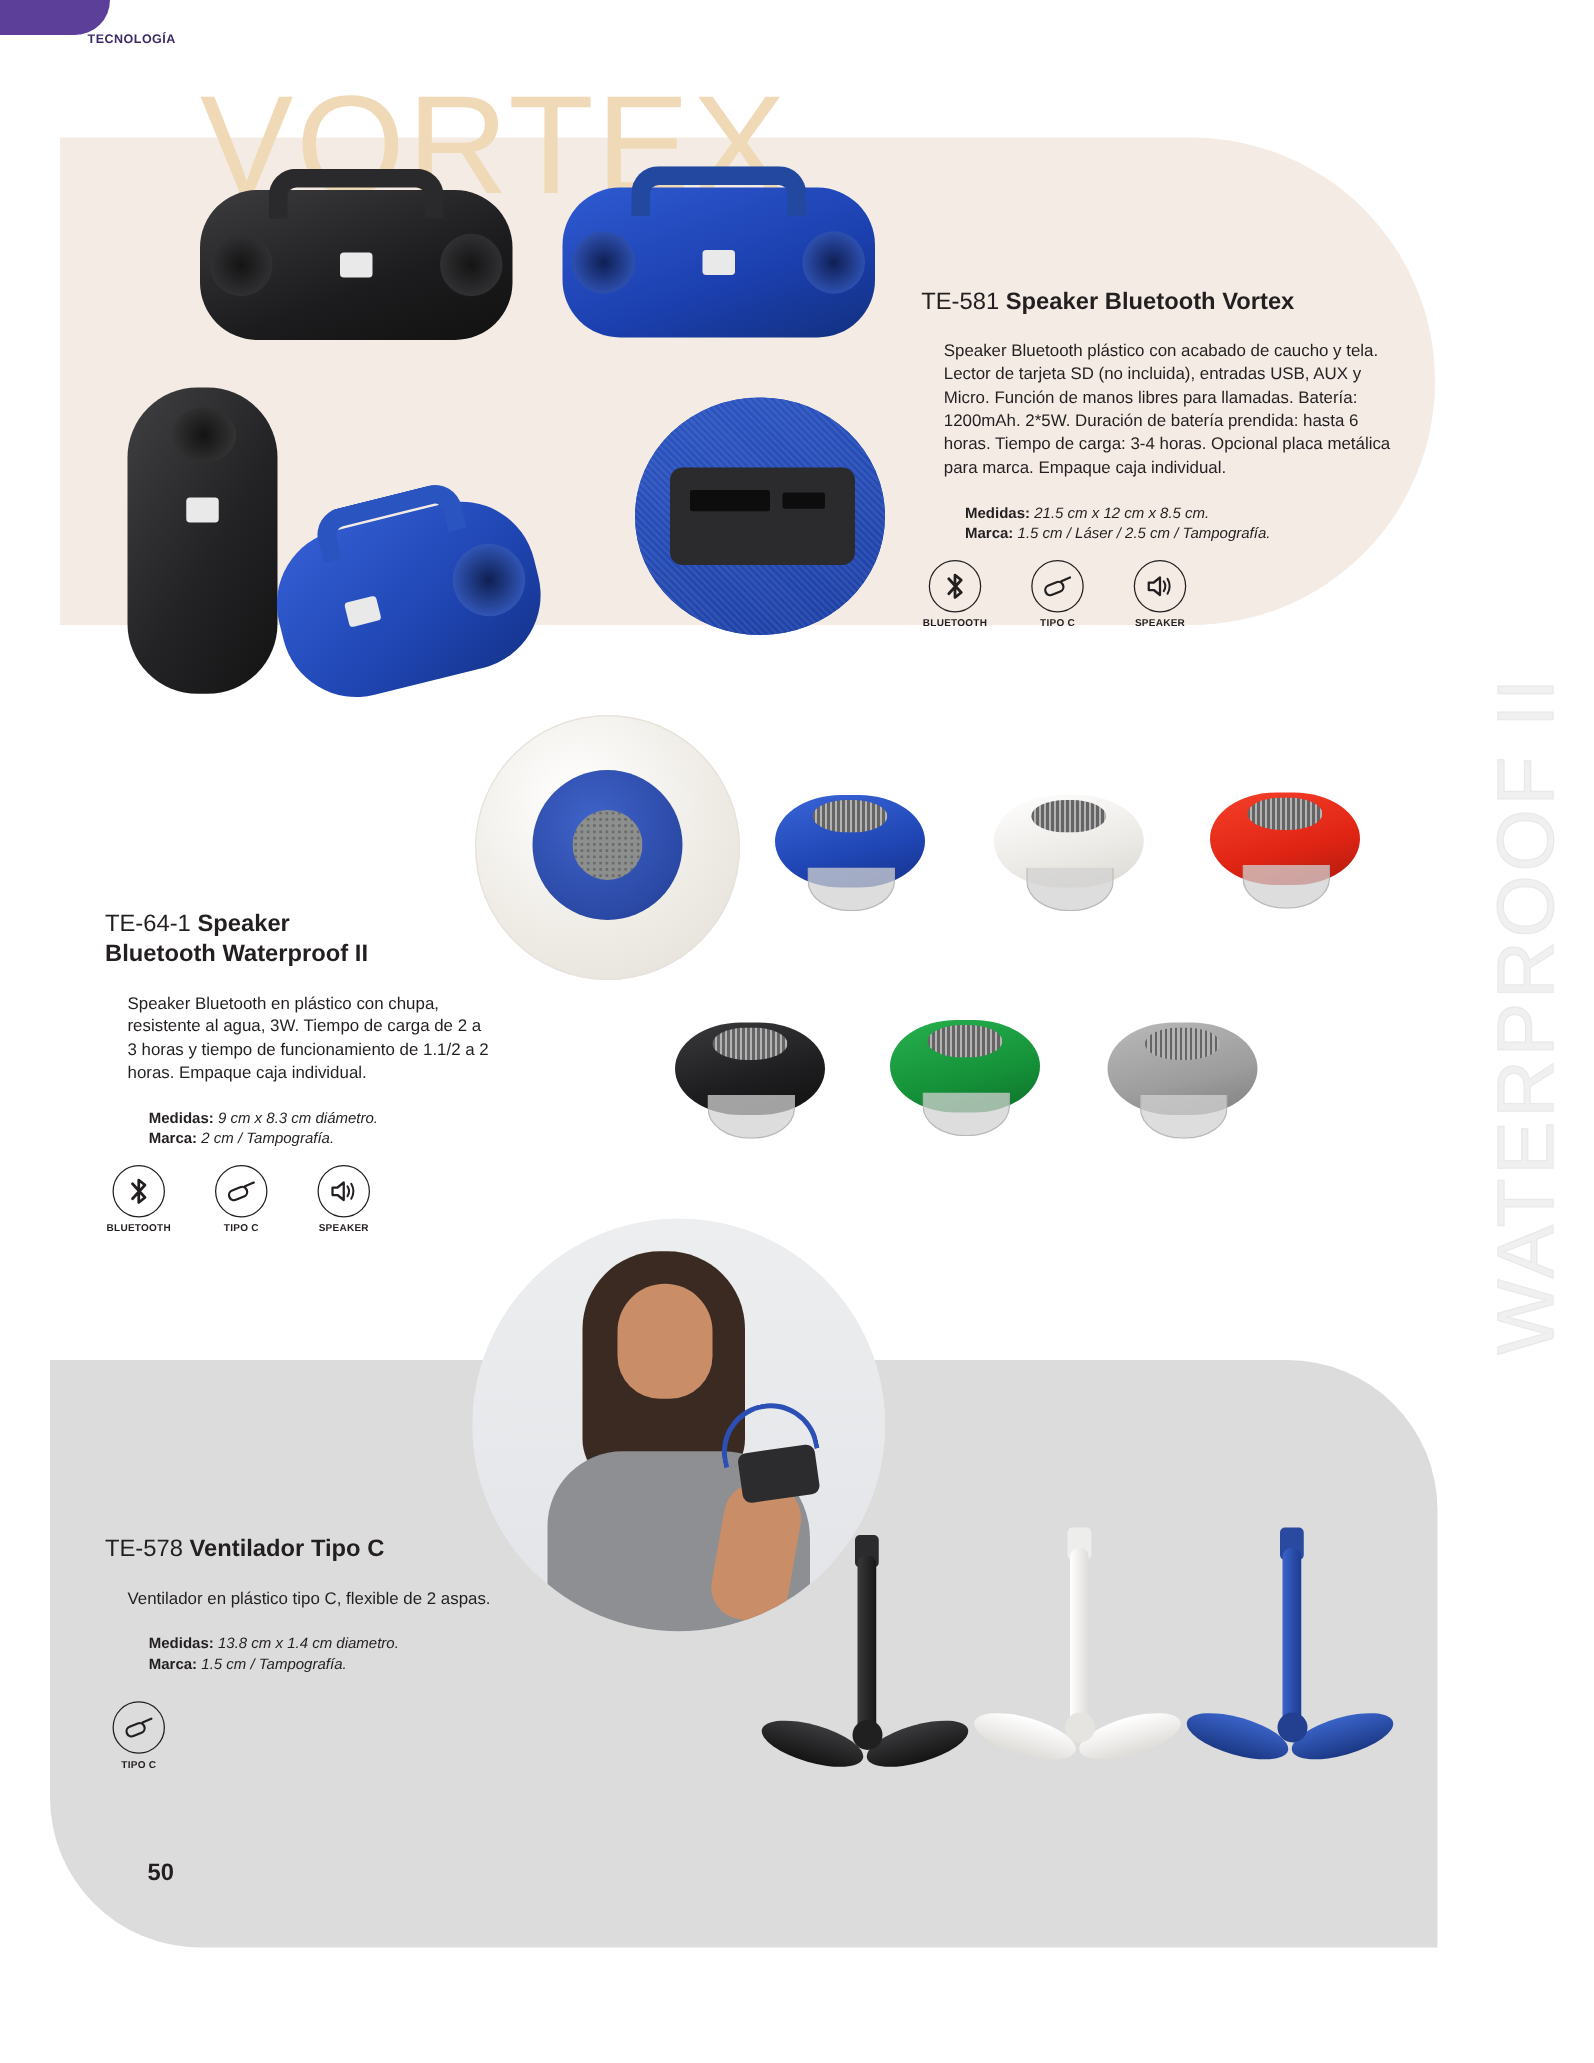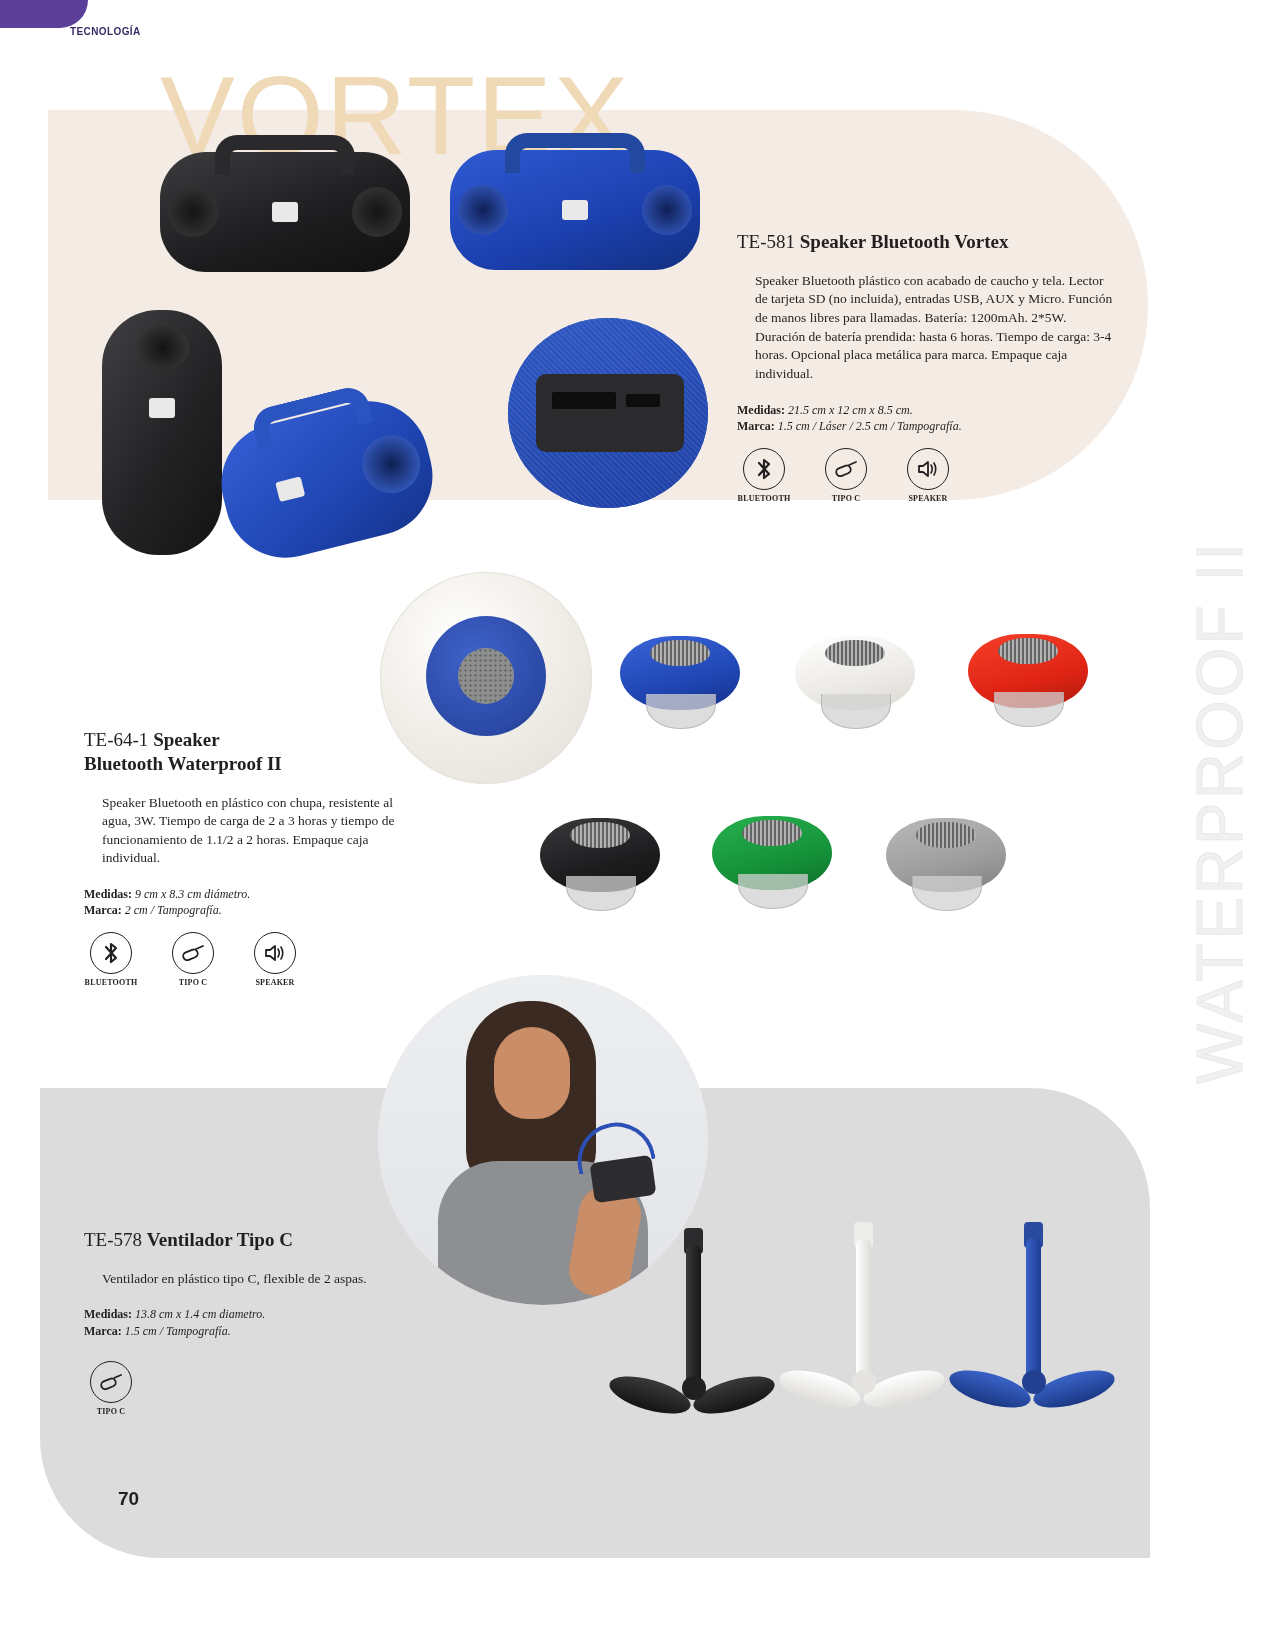--- a/index.html
+++ b/index.html
@@ -61,21 +61,20 @@
     letter-spacing: 2px;
     color: #f0d9b6;
     font-family: "Liberation Sans", sans-serif;
     line-height: 1;
     user-select: none;
   }
 
   
   .info {
     position: absolute;
-    font-family: Liberation Serif, serif;
   }
   .info h2 {
     margin: 0 0 7px 0;
     font-size: 19px;
     font-weight: 400;
     color: #231f20;
     line-height: 1.25;
   }
   .info h2 b {
     font-weight: 700;
@@ -89,20 +88,21 @@
   .specs {
     margin-top: 17px;
     font-size: 12px;
     line-height: 1.35;
     font-style: italic;
     color: #231f20;
   }
   .specs b {
     font-style: normal;
     font-weight: 700;
+    margin-left: 35px;
   }
 
   
   .icons {
     display: flex;
     gap: 28px;
     margin-top: 14px;
   }
   .icon-badge {
     width: 54px;
@@ -675,14 +675,14 @@
           <svg width="26" height="22" viewBox="0 0 26 22" aria-hidden="true">
             <rect x="3" y="9" width="15" height="8" rx="4" transform="rotate(-22 10 13)" fill="none" stroke="#231f20" stroke-width="1.8"></rect>
             <path d="M16 7 L23 4" stroke="#231f20" stroke-width="1.8" stroke-linecap="round"></path>
           </svg>
         </div>
         <div class="icon-caption">TIPO C</div>
       </div>
     </div>
   </div>
 
-  <div class="page-number">70</div>
+  <div class="page-number">50</div>
 </div>
 
 </body></html>

